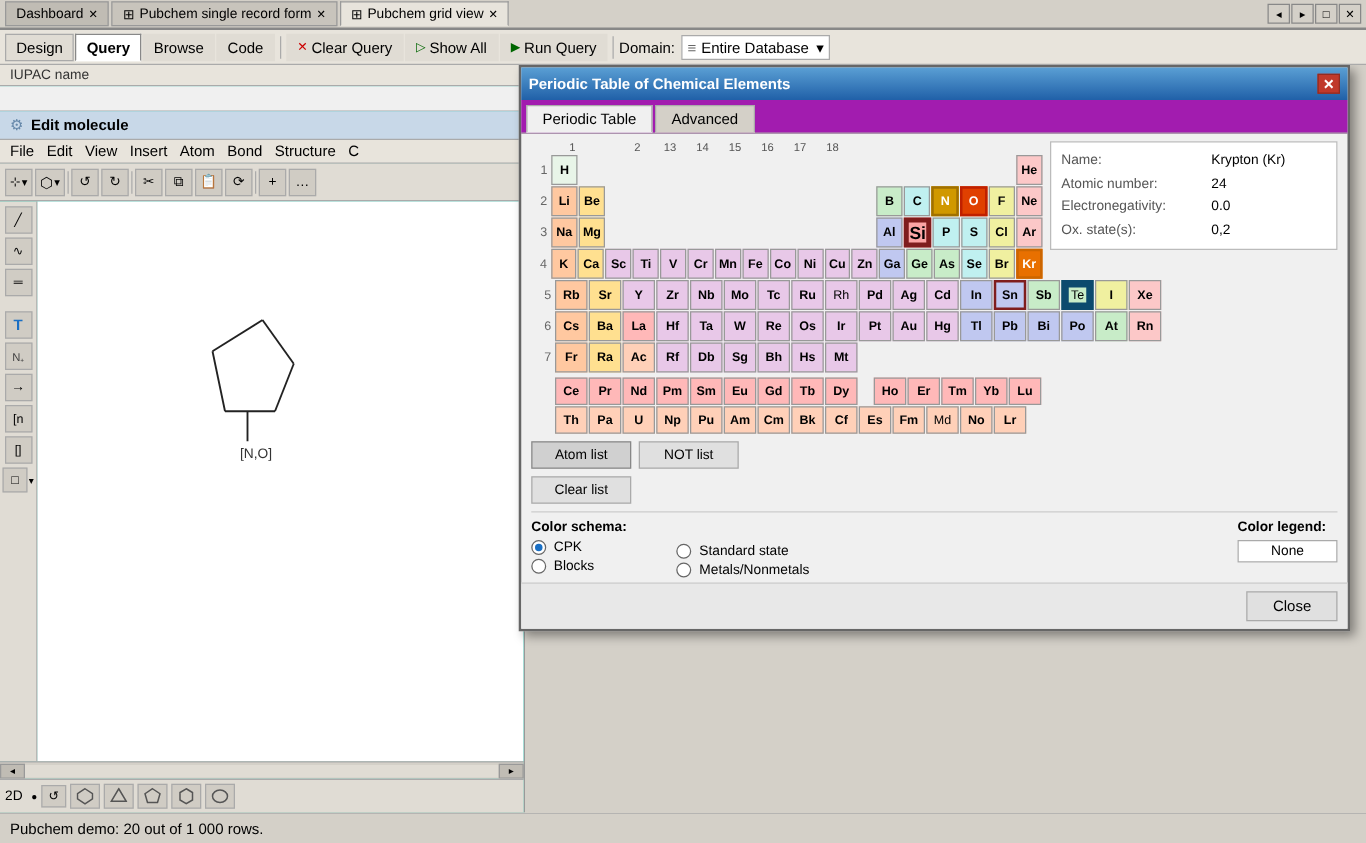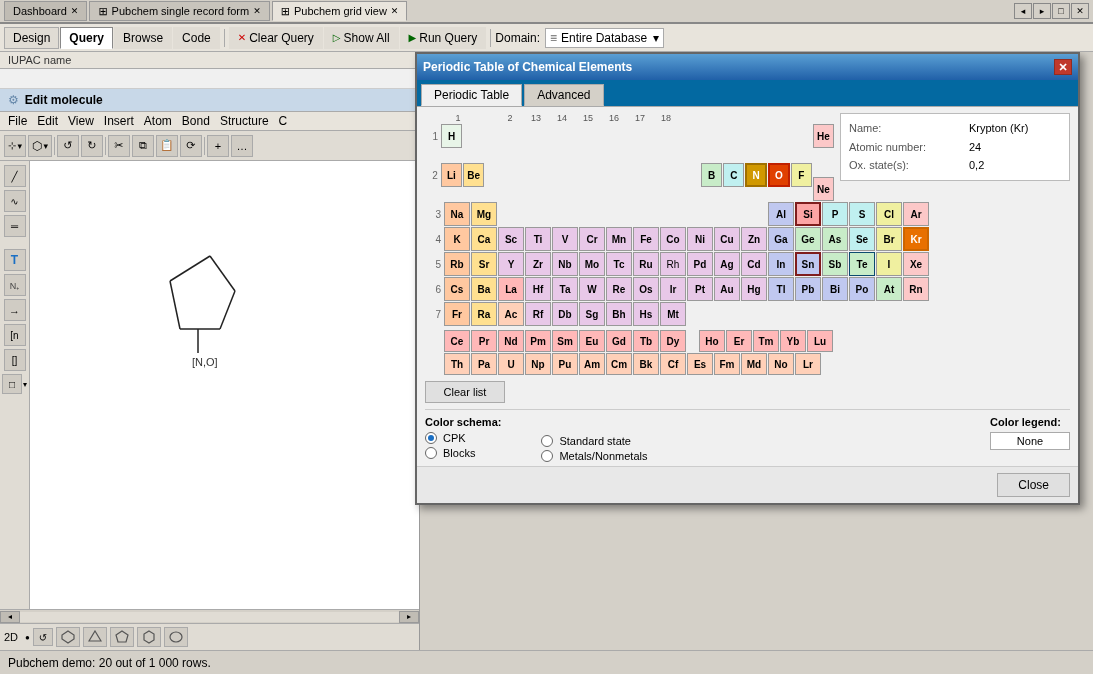--- a/index.html
+++ b/index.html
@@ -193,39 +193,43 @@
     </div>
   </div>
 
   <div style="position:absolute;top:0;left:415px;width:665px;background:#f0f0f0;border:2px solid #666;box-shadow:4px 4px 8px rgba(0,0,0,0.4);z-index:10;">
 
     <div style="background:linear-gradient(to bottom,#5a9fd4,#2060a8);color:white;padding:3px 6px;display:flex;align-items:center;justify-content:space-between;height:26px;">
       <span style="font-size:12px;font-weight:bold;">Periodic Table of Chemical Elements</span>
       <button style="width:18px;height:16px;background:#c0392b;border:1px solid #922b21;color:white;cursor:pointer;font-size:11px;font-weight:bold;display:flex;align-items:center;justify-content:center;">✕</button>
     </div>
 
-    <div style="display:flex;background:#0369a1;border-bottom:1px solid #aaa;padding:4px 16px 0 4px;gap:2px;">
+    <div style="display:flex;background:#a21caf;border-bottom:1px solid #aaa;padding:4px 16px 0 4px;gap:2px;">
       <div style="padding:3px 12px;border:1px solid #aaa;border-bottom-color:#f0f0f0;cursor:pointer;font-size:12px;background:#f0f0f0;">
         <span>Periodic Table</span>
       </div>
       <div style="padding:3px 12px;border:1px solid #aaa;border-bottom-color:#d4d0c8;cursor:pointer;font-size:12px;background:#d4d0c8;">
         <span>Advanced</span>
       </div>
     </div>
 
     <div style="padding:6px 8px 4px 8px;">
 
       <div style="float:right;border:1px solid #bbb;background:white;padding:5px 8px;font-size:11px;width:230px;margin-left:6px;line-height:1.7;">
         <div style="display:flex;">
           <span style="width:120px;color:#555;">Name:</span>
           <span style="font-weight:500;">Krypton (Kr)</span>
         </div>
         <div style="display:flex;">
           <span style="width:120px;color:#555;">Atomic number:</span>
           <span>24</span>
+        </div>
+        <div style="display:flex;">
+          <span style="width:120px;color:#555;">Electronegativity:</span>
+          <span>0.0</span>
         </div>
         <div style="display:flex;">
           <span style="width:120px;color:#555;">Ox. state(s):</span>
           <span>0,2</span>
         </div>
       </div>
 
       <div style="display:flex;align-items:center;margin-bottom:1px;padding-left:20px;">
         <div style="width:26px;text-align:center;font-size:9px;color:#555;">1</div>
         <div style="width:26px;text-align:center;font-size:9px;color:#555;"></div>
@@ -251,30 +255,30 @@
         <span style="width:16px;text-align:right;font-size:10px;color:#666;margin-right:3px;">2</span>
         <div style="width:26px;height:24px;display:inline-flex;align-items:center;justify-content:center;font-size:10px;font-weight:bold;border:1px solid #999;cursor:pointer;background:#ffc8a0;margin-right:1px;">Li</div>
         <div style="width:26px;height:24px;display:inline-flex;align-items:center;justify-content:center;font-size:10px;font-weight:bold;border:1px solid #999;cursor:pointer;background:#ffe090;margin-right:1px;">Be</div>
 
         <div style="width:calc(26px * 10 + 10px);"></div>
         <div style="width:26px;height:24px;display:inline-flex;align-items:center;justify-content:center;font-size:10px;font-weight:bold;border:1px solid #999;cursor:pointer;background:#c8ecc8;margin-right:1px;">B</div>
         <div style="width:26px;height:24px;display:inline-flex;align-items:center;justify-content:center;font-size:10px;font-weight:bold;border:1px solid #999;cursor:pointer;background:#c0f0f0;margin-right:1px;">C</div>
         <div style="width:26px;height:24px;display:inline-flex;align-items:center;justify-content:center;font-size:10px;font-weight:bold;border:2px solid #a07000;cursor:pointer;background:#d09800;color:white;margin-right:1px;">N</div>
         <div style="width:26px;height:24px;display:inline-flex;align-items:center;justify-content:center;font-size:10px;font-weight:bold;border:2px solid #c02000;cursor:pointer;background:#e04000;color:white;margin-right:1px;">O</div>
         <div style="width:26px;height:24px;display:inline-flex;align-items:center;justify-content:center;font-size:10px;font-weight:bold;border:1px solid #999;cursor:pointer;background:#f0f0a0;margin-right:1px;">F</div>
-        <div style="width:26px;height:24px;display:inline-flex;align-items:center;justify-content:center;font-size:10px;font-weight:bold;border:1px solid #999;cursor:pointer;background:#fcc8c8;margin-top:28px;">Ne</div>
+        <div style="width:26px;height:24px;display:inline-flex;align-items:center;justify-content:center;font-size:10px;font-weight:bold;border:1px solid #999;cursor:pointer;background:#fcc8c8;">Ne</div>
       </div>
 
       <div style="display:flex;align-items:center;margin-bottom:1px;">
         <span style="width:16px;text-align:right;font-size:10px;color:#666;margin-right:3px;">3</span>
         <div style="width:26px;height:24px;display:inline-flex;align-items:center;justify-content:center;font-size:10px;font-weight:bold;border:1px solid #999;cursor:pointer;background:#ffc8a0;margin-right:1px;">Na</div>
         <div style="width:26px;height:24px;display:inline-flex;align-items:center;justify-content:center;font-size:10px;font-weight:bold;border:1px solid #999;cursor:pointer;background:#ffe090;margin-right:1px;">Mg</div>
         <div style="width:calc(26px * 10 + 10px);"></div>
         <div style="width:26px;height:24px;display:inline-flex;align-items:center;justify-content:center;font-size:10px;font-weight:bold;border:1px solid #999;cursor:pointer;background:#c0c8f0;margin-right:1px;">Al</div>
-        <div style="width:26px;height:24px;display:inline-flex;align-items:center;justify-content:center;font-size:10px;font-weight:bold;border:2px solid #7f1d1d;cursor:pointer;background:#fca5a5;margin-right:1px;">Si</div>
+        <div style="width:26px;height:24px;display:inline-flex;align-items:center;justify-content:center;font-size:14px;font-weight:bold;border:4px solid #7f1d1d;cursor:pointer;background:#fca5a5;margin-right:1px;">Si</div>
         <div style="width:26px;height:24px;display:inline-flex;align-items:center;justify-content:center;font-size:10px;font-weight:bold;border:1px solid #999;cursor:pointer;background:#c0f0f0;margin-right:1px;">P</div>
         <div style="width:26px;height:24px;display:inline-flex;align-items:center;justify-content:center;font-size:10px;font-weight:bold;border:1px solid #999;cursor:pointer;background:#c0f0f0;margin-right:1px;">S</div>
         <div style="width:26px;height:24px;display:inline-flex;align-items:center;justify-content:center;font-size:10px;font-weight:bold;border:1px solid #999;cursor:pointer;background:#f0f0a0;margin-right:1px;">Cl</div>
         <div style="width:26px;height:24px;display:inline-flex;align-items:center;justify-content:center;font-size:10px;font-weight:bold;border:1px solid #999;cursor:pointer;background:#fcc8c8;">Ar</div>
       </div>
 
       <div style="display:flex;align-items:center;margin-bottom:1px;">
         <span style="width:16px;text-align:right;font-size:10px;color:#666;margin-right:3px;">4</span>
         <div style="width:26px;height:24px;display:inline-flex;align-items:center;justify-content:center;font-size:10px;font-weight:bold;border:1px solid #999;cursor:pointer;background:#ffc8a0;margin-right:1px;">K</div>
         <div style="width:26px;height:24px;display:inline-flex;align-items:center;justify-content:center;font-size:10px;font-weight:bold;border:1px solid #999;cursor:pointer;background:#ffe090;margin-right:1px;">Ca</div>
@@ -306,21 +310,21 @@
         <div style="width:26px;height:24px;display:inline-flex;align-items:center;justify-content:center;font-size:10px;font-weight:bold;border:1px solid #999;cursor:pointer;background:#e8c8e8;margin-right:1px;">Mo</div>
         <div style="width:26px;height:24px;display:inline-flex;align-items:center;justify-content:center;font-size:10px;font-weight:bold;border:1px solid #999;cursor:pointer;background:#e8c8e8;margin-right:1px;">Tc</div>
         <div style="width:26px;height:24px;display:inline-flex;align-items:center;justify-content:center;font-size:10px;font-weight:bold;border:1px solid #999;cursor:pointer;background:#e8c8e8;margin-right:1px;">Ru</div>
         <div style="width:26px;height:24px;display:inline-flex;align-items:center;justify-content:center;font-size:10px;font-weight:normal;border:1px solid #999;cursor:pointer;background:#e8c8e8;margin-right:1px;">Rh</div>
         <div style="width:26px;height:24px;display:inline-flex;align-items:center;justify-content:center;font-size:10px;font-weight:bold;border:1px solid #999;cursor:pointer;background:#e8c8e8;margin-right:1px;">Pd</div>
         <div style="width:26px;height:24px;display:inline-flex;align-items:center;justify-content:center;font-size:10px;font-weight:bold;border:1px solid #999;cursor:pointer;background:#e8c8e8;margin-right:1px;">Ag</div>
         <div style="width:26px;height:24px;display:inline-flex;align-items:center;justify-content:center;font-size:10px;font-weight:bold;border:1px solid #999;cursor:pointer;background:#e8c8e8;margin-right:1px;">Cd</div>
         <div style="width:26px;height:24px;display:inline-flex;align-items:center;justify-content:center;font-size:10px;font-weight:bold;border:1px solid #999;cursor:pointer;background:#c0c8f0;margin-right:1px;">In</div>
         <div style="width:26px;height:24px;display:inline-flex;align-items:center;justify-content:center;font-size:10px;font-weight:bold;border:2px solid #7f1d1d;cursor:pointer;background:#c0c8f0;margin-right:1px;">Sn</div>
         <div style="width:26px;height:24px;display:inline-flex;align-items:center;justify-content:center;font-size:10px;font-weight:bold;border:1px solid #999;cursor:pointer;background:#c8ecc8;margin-right:1px;">Sb</div>
-        <div style="width:26px;height:24px;display:inline-flex;align-items:center;justify-content:center;font-size:10px;font-weight:bold;border:1px solid #0c4a6e;cursor:pointer;background:#c8ecc8;margin-right:1px;">Te</div>
+        <div style="width:26px;height:24px;display:inline-flex;align-items:center;justify-content:center;font-size:10px;font-weight:normal;border:6px solid #0c4a6e;cursor:pointer;background:#c8ecc8;margin-right:1px;">Te</div>
         <div style="width:26px;height:24px;display:inline-flex;align-items:center;justify-content:center;font-size:10px;font-weight:bold;border:1px solid #999;cursor:pointer;background:#f0f0a0;margin-right:1px;">I</div>
         <div style="width:26px;height:24px;display:inline-flex;align-items:center;justify-content:center;font-size:10px;font-weight:bold;border:1px solid #999;cursor:pointer;background:#fcc8c8;">Xe</div>
       </div>
 
       <div style="display:flex;align-items:center;margin-bottom:1px;">
         <span style="width:16px;text-align:right;font-size:10px;color:#666;margin-right:3px;">6</span>
         <div style="width:26px;height:24px;display:inline-flex;align-items:center;justify-content:center;font-size:10px;font-weight:bold;border:1px solid #999;cursor:pointer;background:#ffc8a0;margin-right:1px;">Cs</div>
         <div style="width:26px;height:24px;display:inline-flex;align-items:center;justify-content:center;font-size:10px;font-weight:bold;border:1px solid #999;cursor:pointer;background:#ffe090;margin-right:1px;">Ba</div>
         <div style="width:26px;height:24px;display:inline-flex;align-items:center;justify-content:center;font-size:10px;font-weight:bold;border:1px solid #999;cursor:pointer;background:#ffb8b8;margin-right:1px;">La</div>
         <div style="width:26px;height:24px;display:inline-flex;align-items:center;justify-content:center;font-size:10px;font-weight:bold;border:1px solid #999;cursor:pointer;background:#e8c8e8;margin-right:1px;">Hf</div>
@@ -375,25 +379,33 @@
         <div style="width:26px;height:22px;display:inline-flex;align-items:center;justify-content:center;font-size:10px;font-weight:bold;border:1px solid #999;cursor:pointer;background:#ffd0b8;margin-right:1px;">Pa</div>
         <div style="width:26px;height:22px;display:inline-flex;align-items:center;justify-content:center;font-size:10px;font-weight:bold;border:1px solid #999;cursor:pointer;background:#ffd0b8;margin-right:1px;">U</div>
         <div style="width:26px;height:22px;display:inline-flex;align-items:center;justify-content:center;font-size:10px;font-weight:bold;border:1px solid #999;cursor:pointer;background:#ffd0b8;margin-right:1px;">Np</div>
         <div style="width:26px;height:22px;display:inline-flex;align-items:center;justify-content:center;font-size:10px;font-weight:bold;border:1px solid #999;cursor:pointer;background:#ffd0b8;margin-right:1px;">Pu</div>
         <div style="width:26px;height:22px;display:inline-flex;align-items:center;justify-content:center;font-size:10px;font-weight:bold;border:1px solid #999;cursor:pointer;background:#ffd0b8;margin-right:1px;">Am</div>
         <div style="width:26px;height:22px;display:inline-flex;align-items:center;justify-content:center;font-size:10px;font-weight:bold;border:1px solid #999;cursor:pointer;background:#ffd0b8;margin-right:1px;">Cm</div>
         <div style="width:26px;height:22px;display:inline-flex;align-items:center;justify-content:center;font-size:10px;font-weight:bold;border:1px solid #999;cursor:pointer;background:#ffd0b8;margin-right:1px;">Bk</div>
         <div style="width:26px;height:22px;display:inline-flex;align-items:center;justify-content:center;font-size:10px;font-weight:bold;border:1px solid #999;cursor:pointer;background:#ffd0b8;margin-right:1px;">Cf</div>
         <div style="width:26px;height:22px;display:inline-flex;align-items:center;justify-content:center;font-size:10px;font-weight:bold;border:1px solid #999;cursor:pointer;background:#ffd0b8;margin-right:1px;">Es</div>
         <div style="width:26px;height:22px;display:inline-flex;align-items:center;justify-content:center;font-size:10px;font-weight:bold;border:1px solid #999;cursor:pointer;background:#ffd0b8;margin-right:1px;">Fm</div>
-        <div style="width:26px;height:22px;display:inline-flex;align-items:center;justify-content:center;font-size:10px;font-weight:bold;border:1px solid #999;cursor:pointer;background:#ffd0b8;margin-right:1px;">Md</div>
+        <div style="width:26px;height:22px;display:inline-flex;align-items:center;justify-content:center;font-size:10px;font-weight:normal;border:1px solid #999;cursor:pointer;background:#ffd0b8;margin-right:1px;">Md</div>
         <div style="width:26px;height:22px;display:inline-flex;align-items:center;justify-content:center;font-size:10px;font-weight:bold;border:1px solid #999;cursor:pointer;background:#ffd0b8;margin-right:1px;">No</div>
         <div style="width:26px;height:22px;display:inline-flex;align-items:center;justify-content:center;font-size:10px;font-weight:bold;border:1px solid #999;cursor:pointer;background:#ffd0b8;">Lr</div>
       </div>
 
+      <div style="display:flex;gap:6px;margin-bottom:6px;">
+        <button style="padding:4px 16px;border:1px solid #888;background:#d0d0d0;cursor:pointer;font-size:11px;min-width:80px;">
+          <span>Atom list</span>
+        </button>
+        <button style="padding:4px 16px;border:1px solid #aaa;background:#e0e0e0;cursor:pointer;font-size:11px;min-width:80px;">
+          <span>NOT list</span>
+        </button>
+      </div>
       <div style="margin-bottom:4px;">
         <button style="padding:4px 16px;border:1px solid #aaa;background:#e0e0e0;cursor:pointer;font-size:11px;min-width:80px;">
           <span>Clear list</span>
         </button>
       </div>
 
       <div style="display:flex;justify-content:space-between;margin-top:6px;padding-top:6px;border-top:1px solid #ccc;">
         <div>
           <div style="font-size:11px;font-weight:bold;margin-bottom:4px;">Color schema:</div>
           <div style="display:flex;align-items:center;gap:6px;font-size:11px;cursor:pointer;margin-bottom:3px;">

